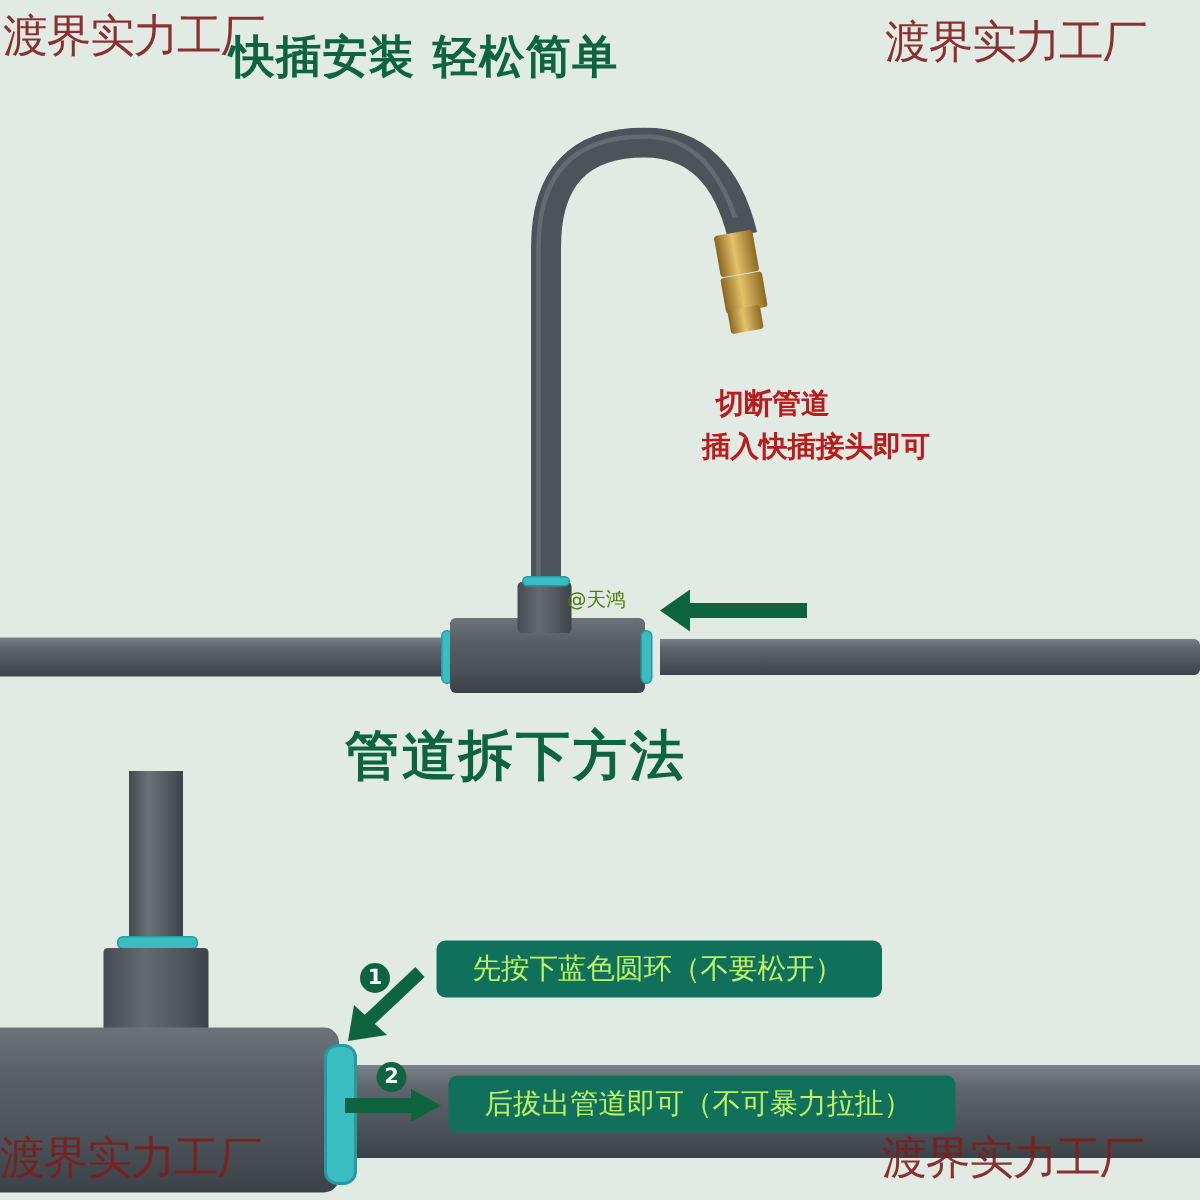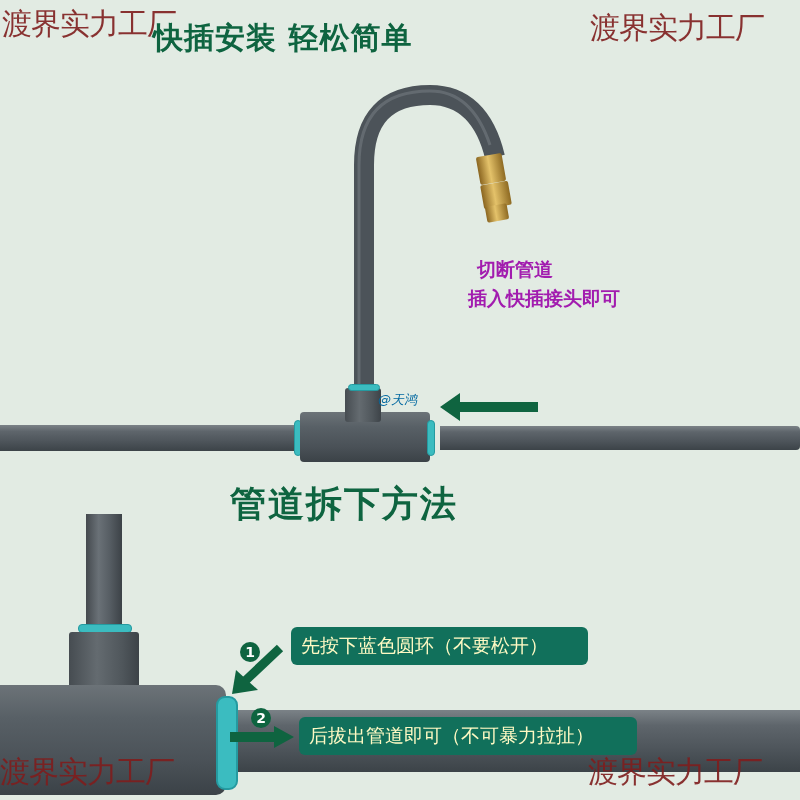--- a/index.html
+++ b/index.html
@@ -32,35 +32,35 @@
   }
   .fitting-v {
     position:absolute;
     background:linear-gradient(to right, #464c51 0%, #646b70 40%, #50575c 75%, #3d4348 100%);
     border-radius:3px;
   }
   .ring {
     position:absolute; background:#3bbcc0; border:1px solid #259aa0; border-radius:4px;
   }
   .label-box {
-    position:absolute; background:#11705b; color:#fef9c3; border-radius:6px;
+    position:absolute; background:#11705b; color:#bef264; border-radius:6px;
     font-size:19px; white-space:nowrap; display:flex; align-items:center;
-    padding:0 10px; box-sizing:border-box;
+    padding:0 24px; box-sizing:border-box;
   }
   .num-badge {
     position:absolute; width:20px; height:20px; border-radius:50%;
     background:#0e6440; color:#fff; font-size:14px; font-weight:bold;
     display:flex; align-items:center; justify-content:center;
   }
   .caption {
-    position:absolute; color:#a21caf; font-weight:bold; font-size:19px;
+    position:absolute; color:#b91c1c; font-weight:bold; font-size:19px;
     text-align:center; line-height:29px; white-space:nowrap;
   }
   .tag {
-    position:absolute; color:#0369a1; font-size:13px; white-space:nowrap;font-style:italic;
+    position:absolute; color:#4d7c0f; font-size:13px; white-space:nowrap;
   }
 </style>
 </head>
 <body>
 
 <div class="watermark" style="left:2px; top:4px;">渡界实力工厂</div>
 <div class="watermark" style="left:590px; top:8px;">渡界实力工厂</div>
 
 <div class="headline" style="left:153px; top:18px; font-size:30px; letter-spacing:1px;">快插安装 轻松简单</div>
 

